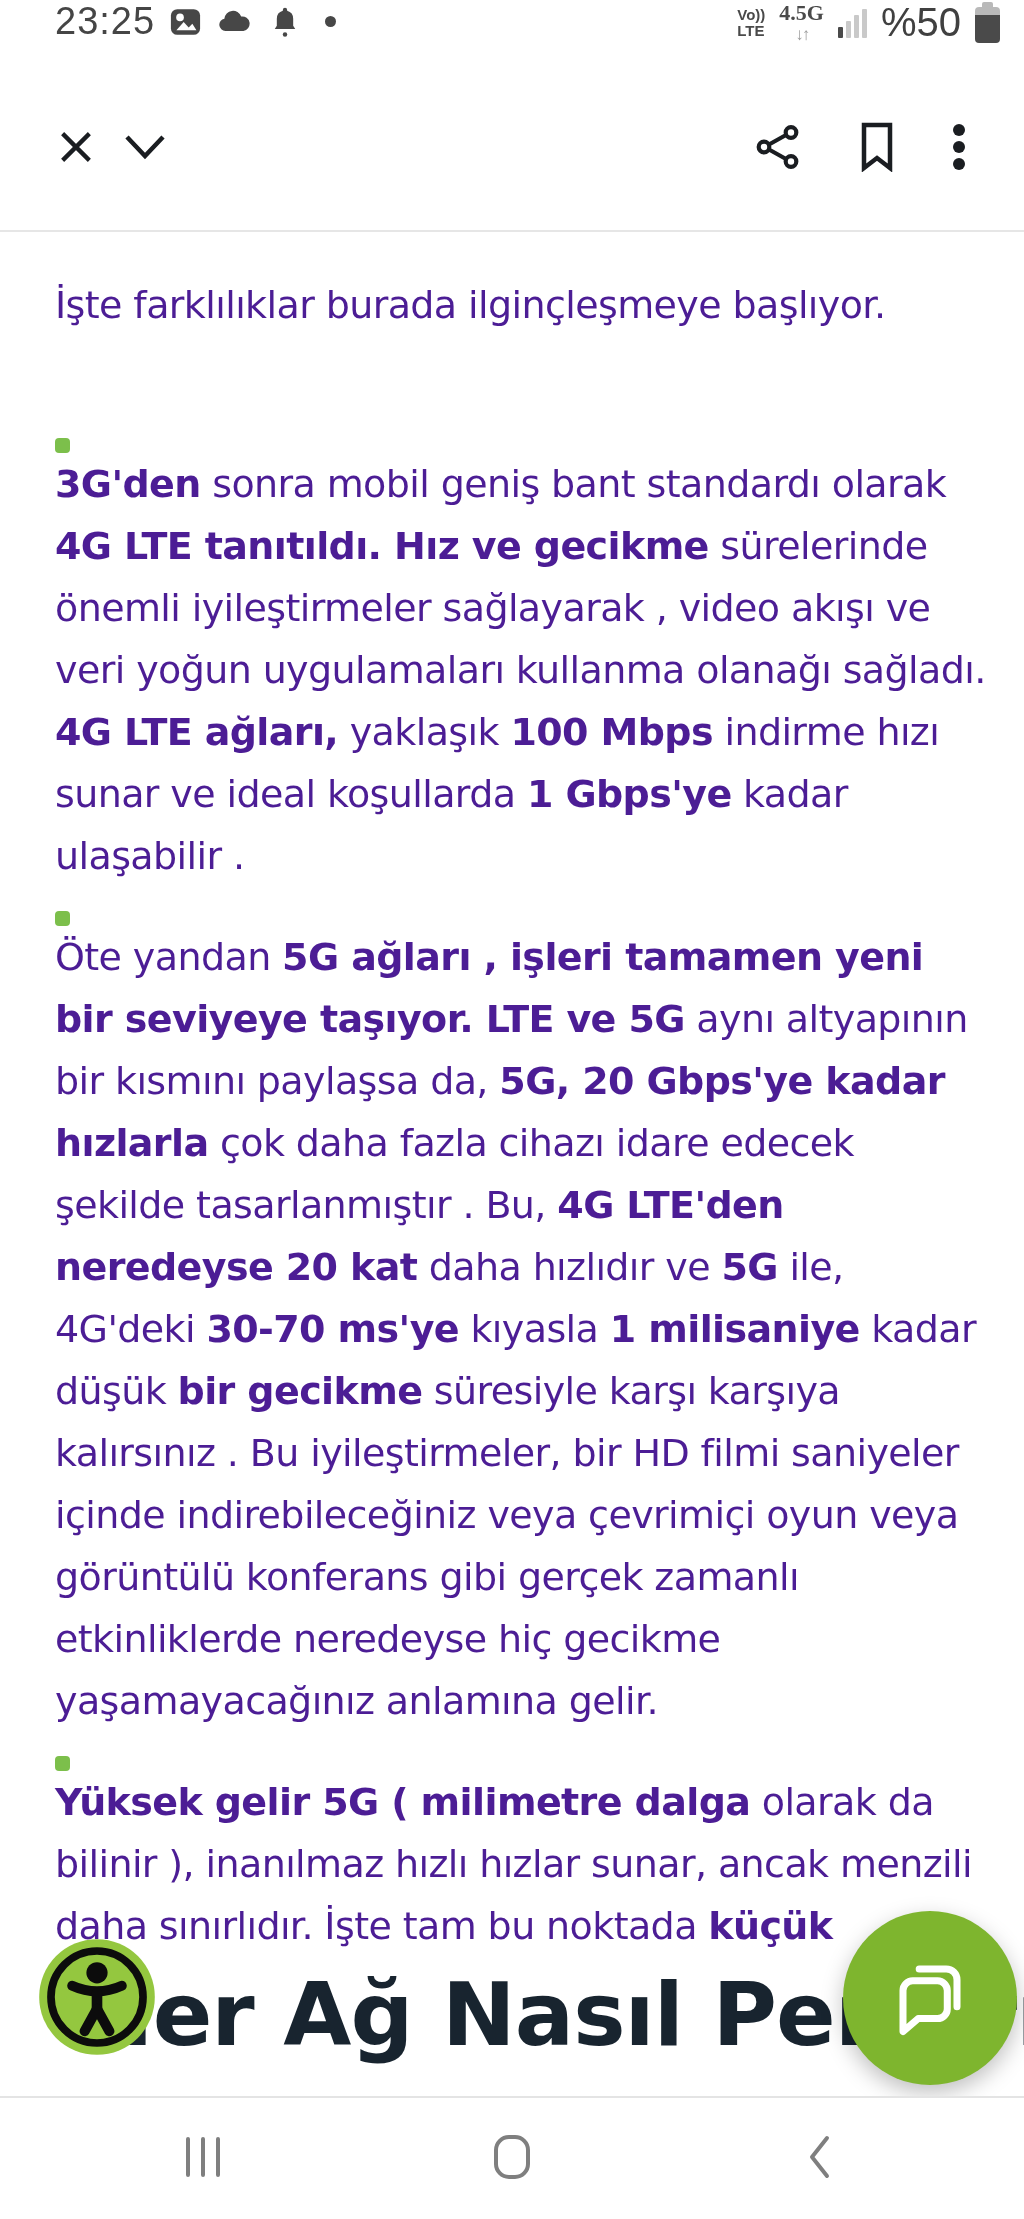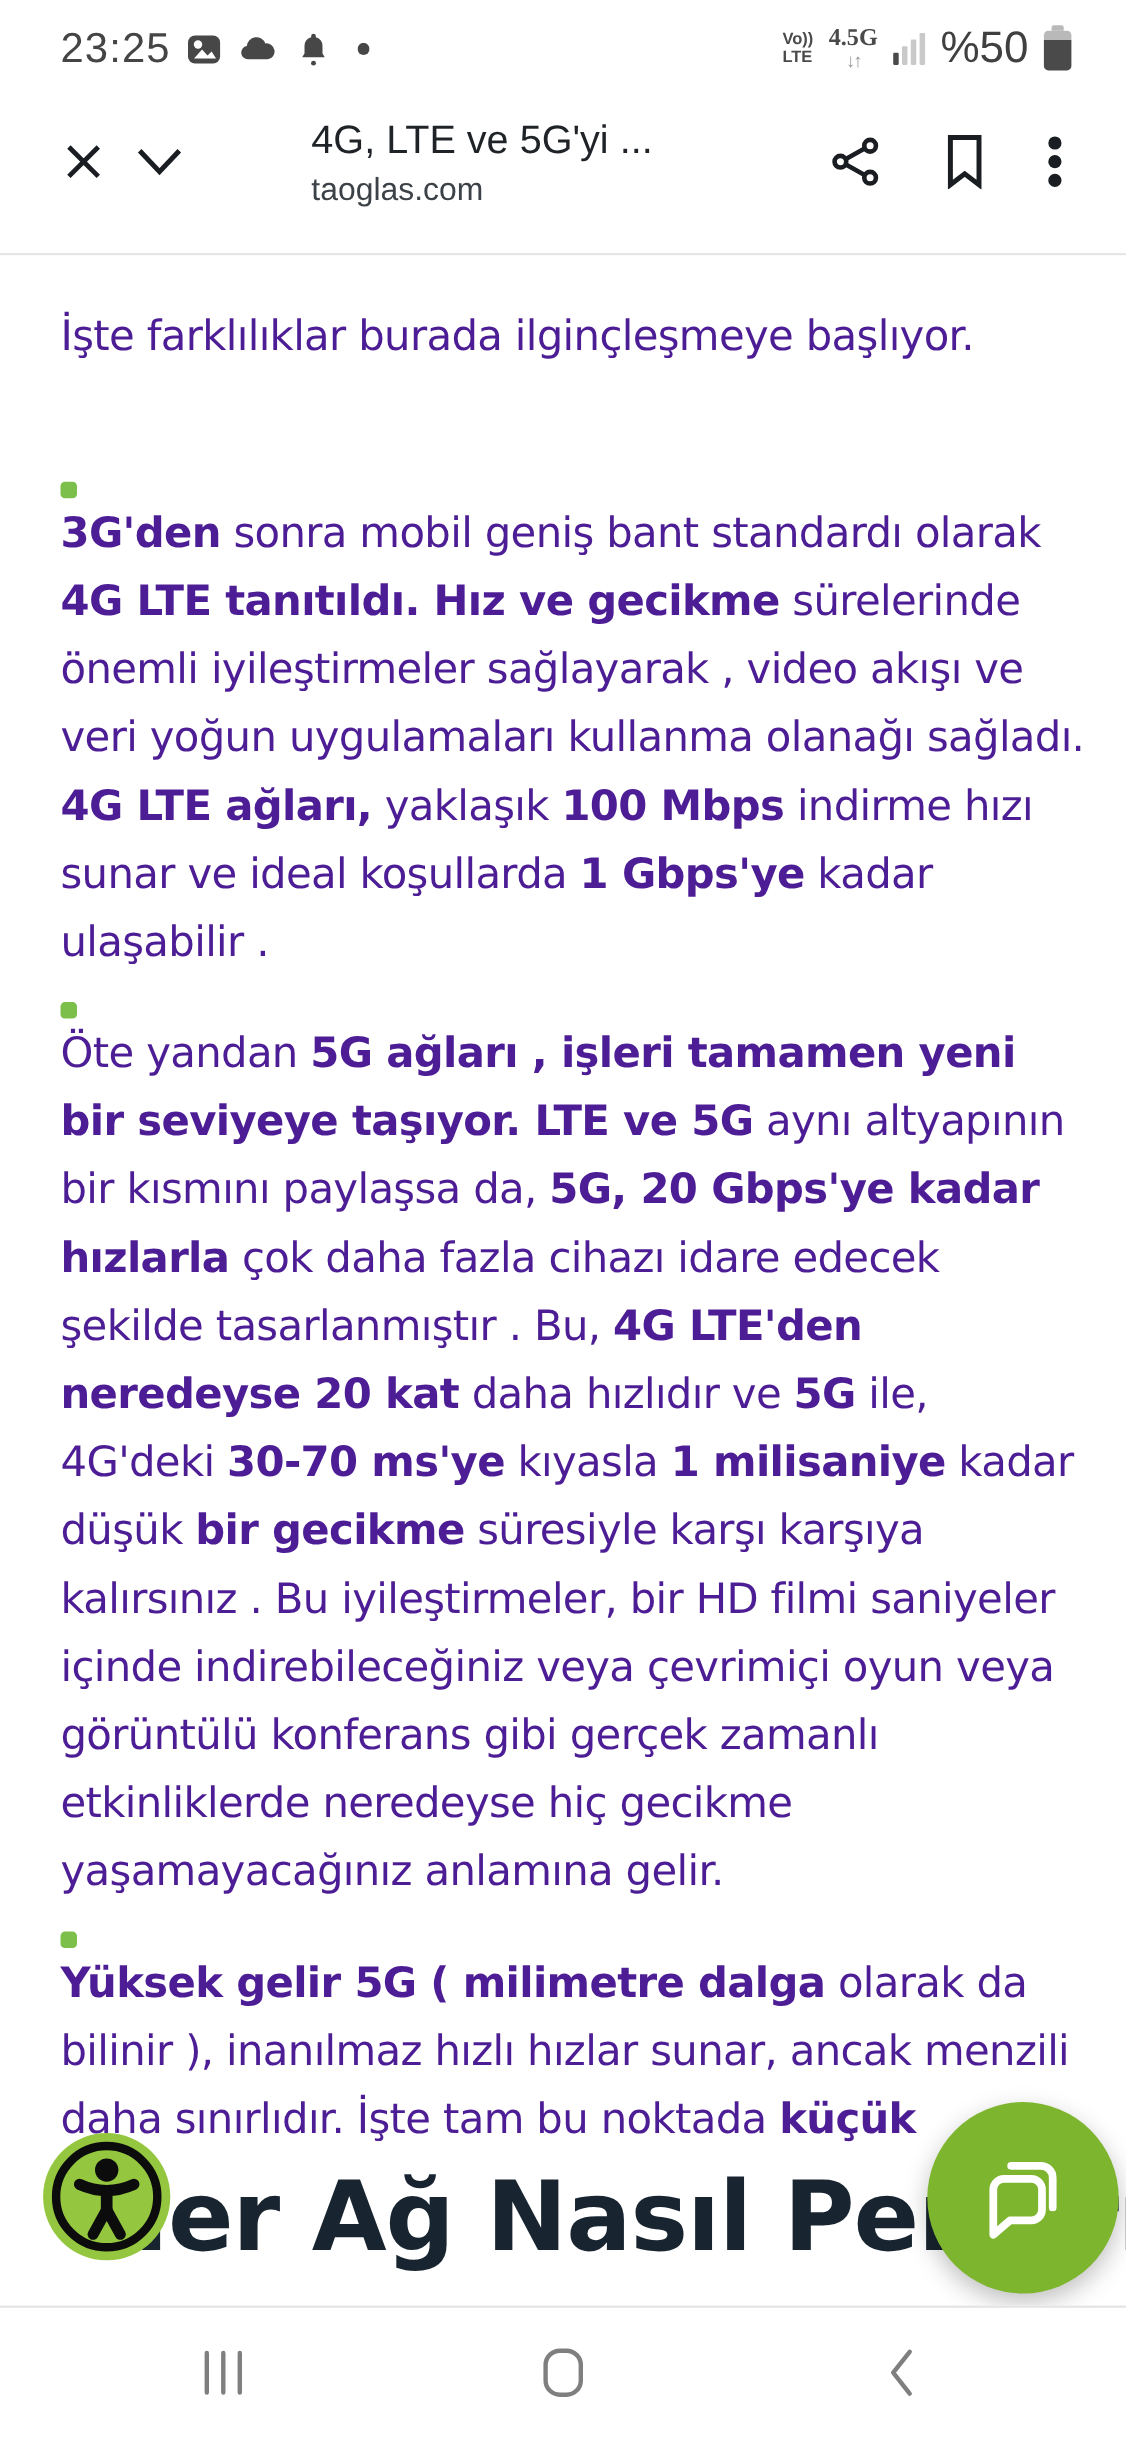--- a/index.html
+++ b/index.html
@@ -3,31 +3,31 @@
 <meta charset="utf-8">
 <style>
   html,body{margin:0;padding:0;background:#fff;}
   .screen{
     position:relative;width:1024px;height:2219px;background:#ffffff;
     overflow:hidden;font-family:"DejaVu Sans",sans-serif;
   }
   
   .status-bar{
     position:absolute;top:0;left:0;width:100%;height:66px;
-    display:flex;align-items:flex-end;justify-content:space-between;
+    display:flex;align-items:flex-start;justify-content:space-between;
     font-family:"Liberation Sans",sans-serif;
   }
   .sb-left{display:flex;align-items:center;padding-left:55px;}
   .sb-time{font-size:38px;color:#454545;letter-spacing:1px;}
   .sb-ic{display:inline-flex;align-items:center;}
   .sb-ic.image{margin-left:15px;}
   .sb-ic.cloud{margin-left:16px;}
   .sb-ic.bell{margin-left:21px;}
   .sb-ic.dot{margin-left:27px;}
-  .sb-right{display:flex;align-items:center;gap:14px;padding-right:50px;}
+  .sb-right{display:flex;align-items:center;gap:14px;padding-right:24px;}
   .volte{font-size:15px;line-height:16px;font-weight:bold;color:#4a4a4a;text-align:left;}
   .net{display:flex;flex-direction:column;align-items:center;line-height:1;}
   .net .g{font-size:22px;font-weight:bold;color:#4a4a4a;font-family:Liberation Serif, serif;}
   .net .arr{font-size:17px;color:#9b9b9b;letter-spacing:-2px;margin-top:2px;}
   .sigbars{display:flex;align-items:flex-end;gap:3px;height:30px;}
   .sigbars i{display:block;width:5px;border-radius:1px;background:#c9c9c9;}
   .sigbars i.b1{height:11px;background:#4a4a4a;}
   .sigbars i.b2{height:17px;}
   .sigbars i.b3{height:23px;}
   .sigbars i.b4{height:29px;}
@@ -154,24 +154,20 @@
           </svg>
       </span>
     </button>
     <button class="tb-btn tb-chevron">
       <span>
         <svg width="44" height="27" viewBox="0 0 44 27">
             <path d="M4 4 L22 23 L40 4" stroke="#1a1d21" stroke-width="4.5" fill="none"></path>
           </svg>
       </span>
     </button>
-    <div class="tb-titles">
-      <span class="tb-title">4G, LTE ve 5G'yi ...</span>
-      <span class="tb-url">taoglas.com</span>
-    </div>
     <div class="tb-actions">
       <button class="tb-btn">
         <span>
           <svg width="48" height="48" viewBox="0 0 48 48" fill="none" stroke="#1a1d21" stroke-width="4.2">
             <circle cx="37" cy="9.5" r="5.3"></circle>
               <circle cx="10" cy="24" r="5.3"></circle>
               <circle cx="37" cy="38.5" r="5.3"></circle>
             <path d="M15 21.5 L32 12 M15 26.5 L32 36"></path>
           </svg>
         </span>

